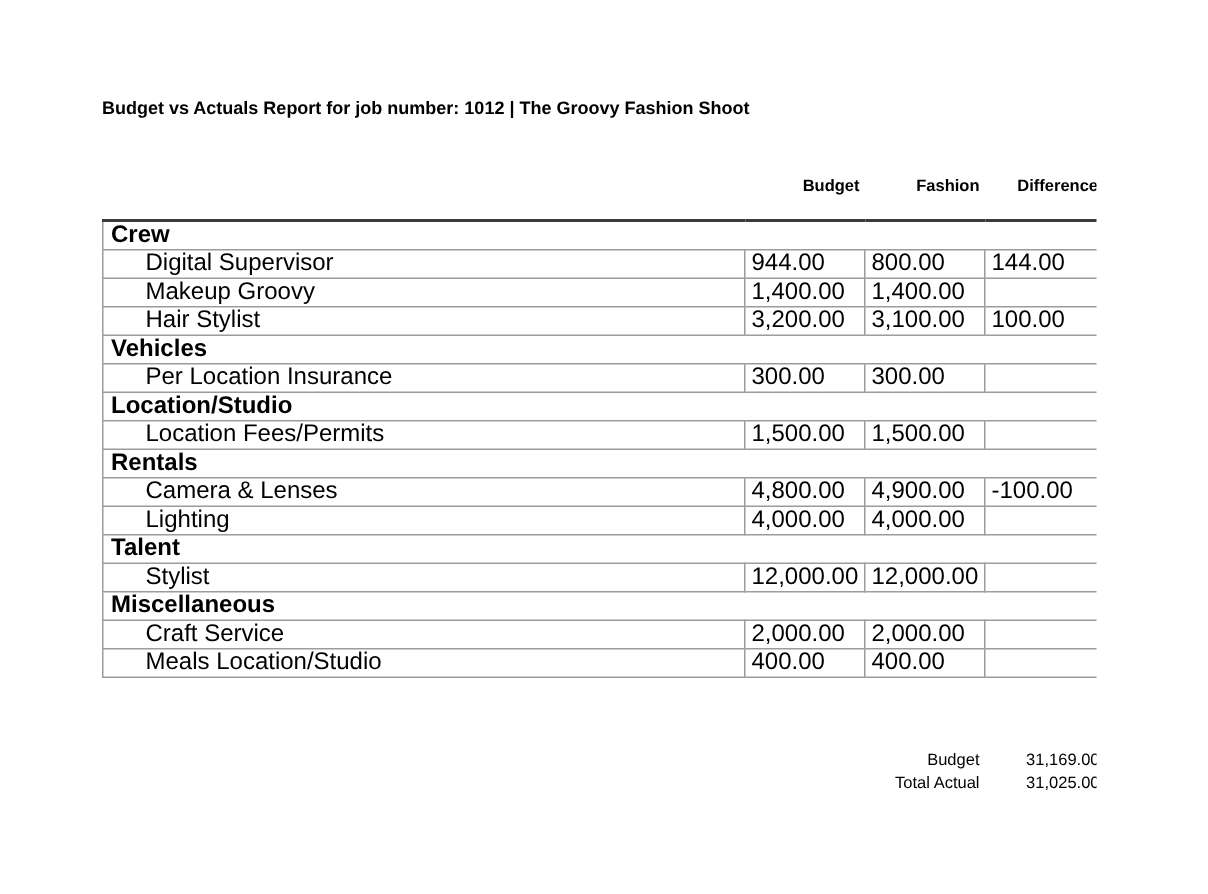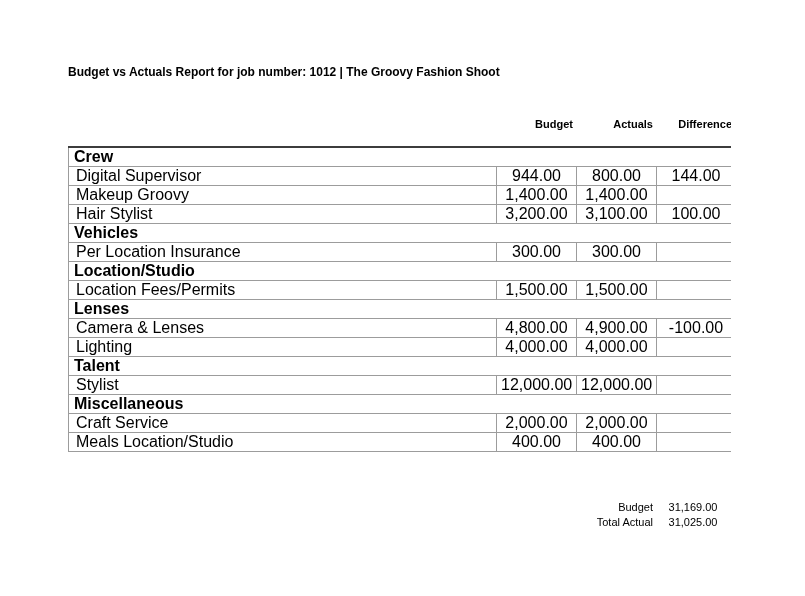--- a/index.html
+++ b/index.html
@@ -57,48 +57,48 @@
   .budget-table td {
     border: 1.5px solid var(--border-gray);
     line-height: 14px;
     overflow: hidden;
     white-space: nowrap;
   }
   .budget-table tr.section-row td {
     font-weight: bold;
     padding: 2px 4px 2px 5px;
   }
-  .budget-table td.label-cell { padding: 2px 4px 2px 7px; }
-  .budget-table td.num-cell { padding: 2px 4px; text-align: center; }
+  .budget-table td.label-cell { padding: 2px 4px 2px 28px; }
+  .budget-table td.num-cell { padding: 2px 4px; text-align: left; }
   .totals {
     position: absolute;
     left: 68px;
     top: 499px;
     width: 667px;
     font-size: 11px;
   }
   .total-row {
     display: flex;
     align-items: center;
     height: 15.5px;
   }
   .total-row.bold { font-weight: bold; }
   .total-label { width: 585px; text-align: right; }
-  .total-value { flex: 1; text-align: center; padding-right: 2px; }
+  .total-value { flex: 1; text-align: right; padding-right: 2px; }
 </style>
 </head>
 <body>
 
 <div class="page">
   <div class="title">Budget vs Actuals Report for job number: 1012 | The Groovy Fashion Shoot</div>
 
   <div class="col-headers">
     <div></div>
     <div class="ch">Budget</div>
-    <div class="ch">Actuals</div>
+    <div class="ch">Fashion</div>
     <div class="ch">Difference</div>
   </div>
 
   <table class="budget-table">
     <colgroup>
       <col style="width:428px">
       <col style="width:80px">
       <col style="width:80px">
       <col style="width:79px">
     </colgroup>
@@ -144,21 +144,21 @@
   </tr>
 
   <tr class="data-row">
     <td class="label-cell">Location Fees/Permits</td>
     <td class="num-cell">1,500.00</td>
     <td class="num-cell">1,500.00</td>
     <td class="num-cell"></td>
   </tr>
 
   <tr class="section-row">
-    <td colspan="4" class="section-cell">Lenses</td>
+    <td colspan="4" class="section-cell">Rentals</td>
   </tr>
 
   <tr class="data-row">
     <td class="label-cell">Camera &amp; Lenses</td>
     <td class="num-cell">4,800.00</td>
     <td class="num-cell">4,900.00</td>
     <td class="num-cell">-100.00</td>
   </tr>
 
   <tr class="data-row">

